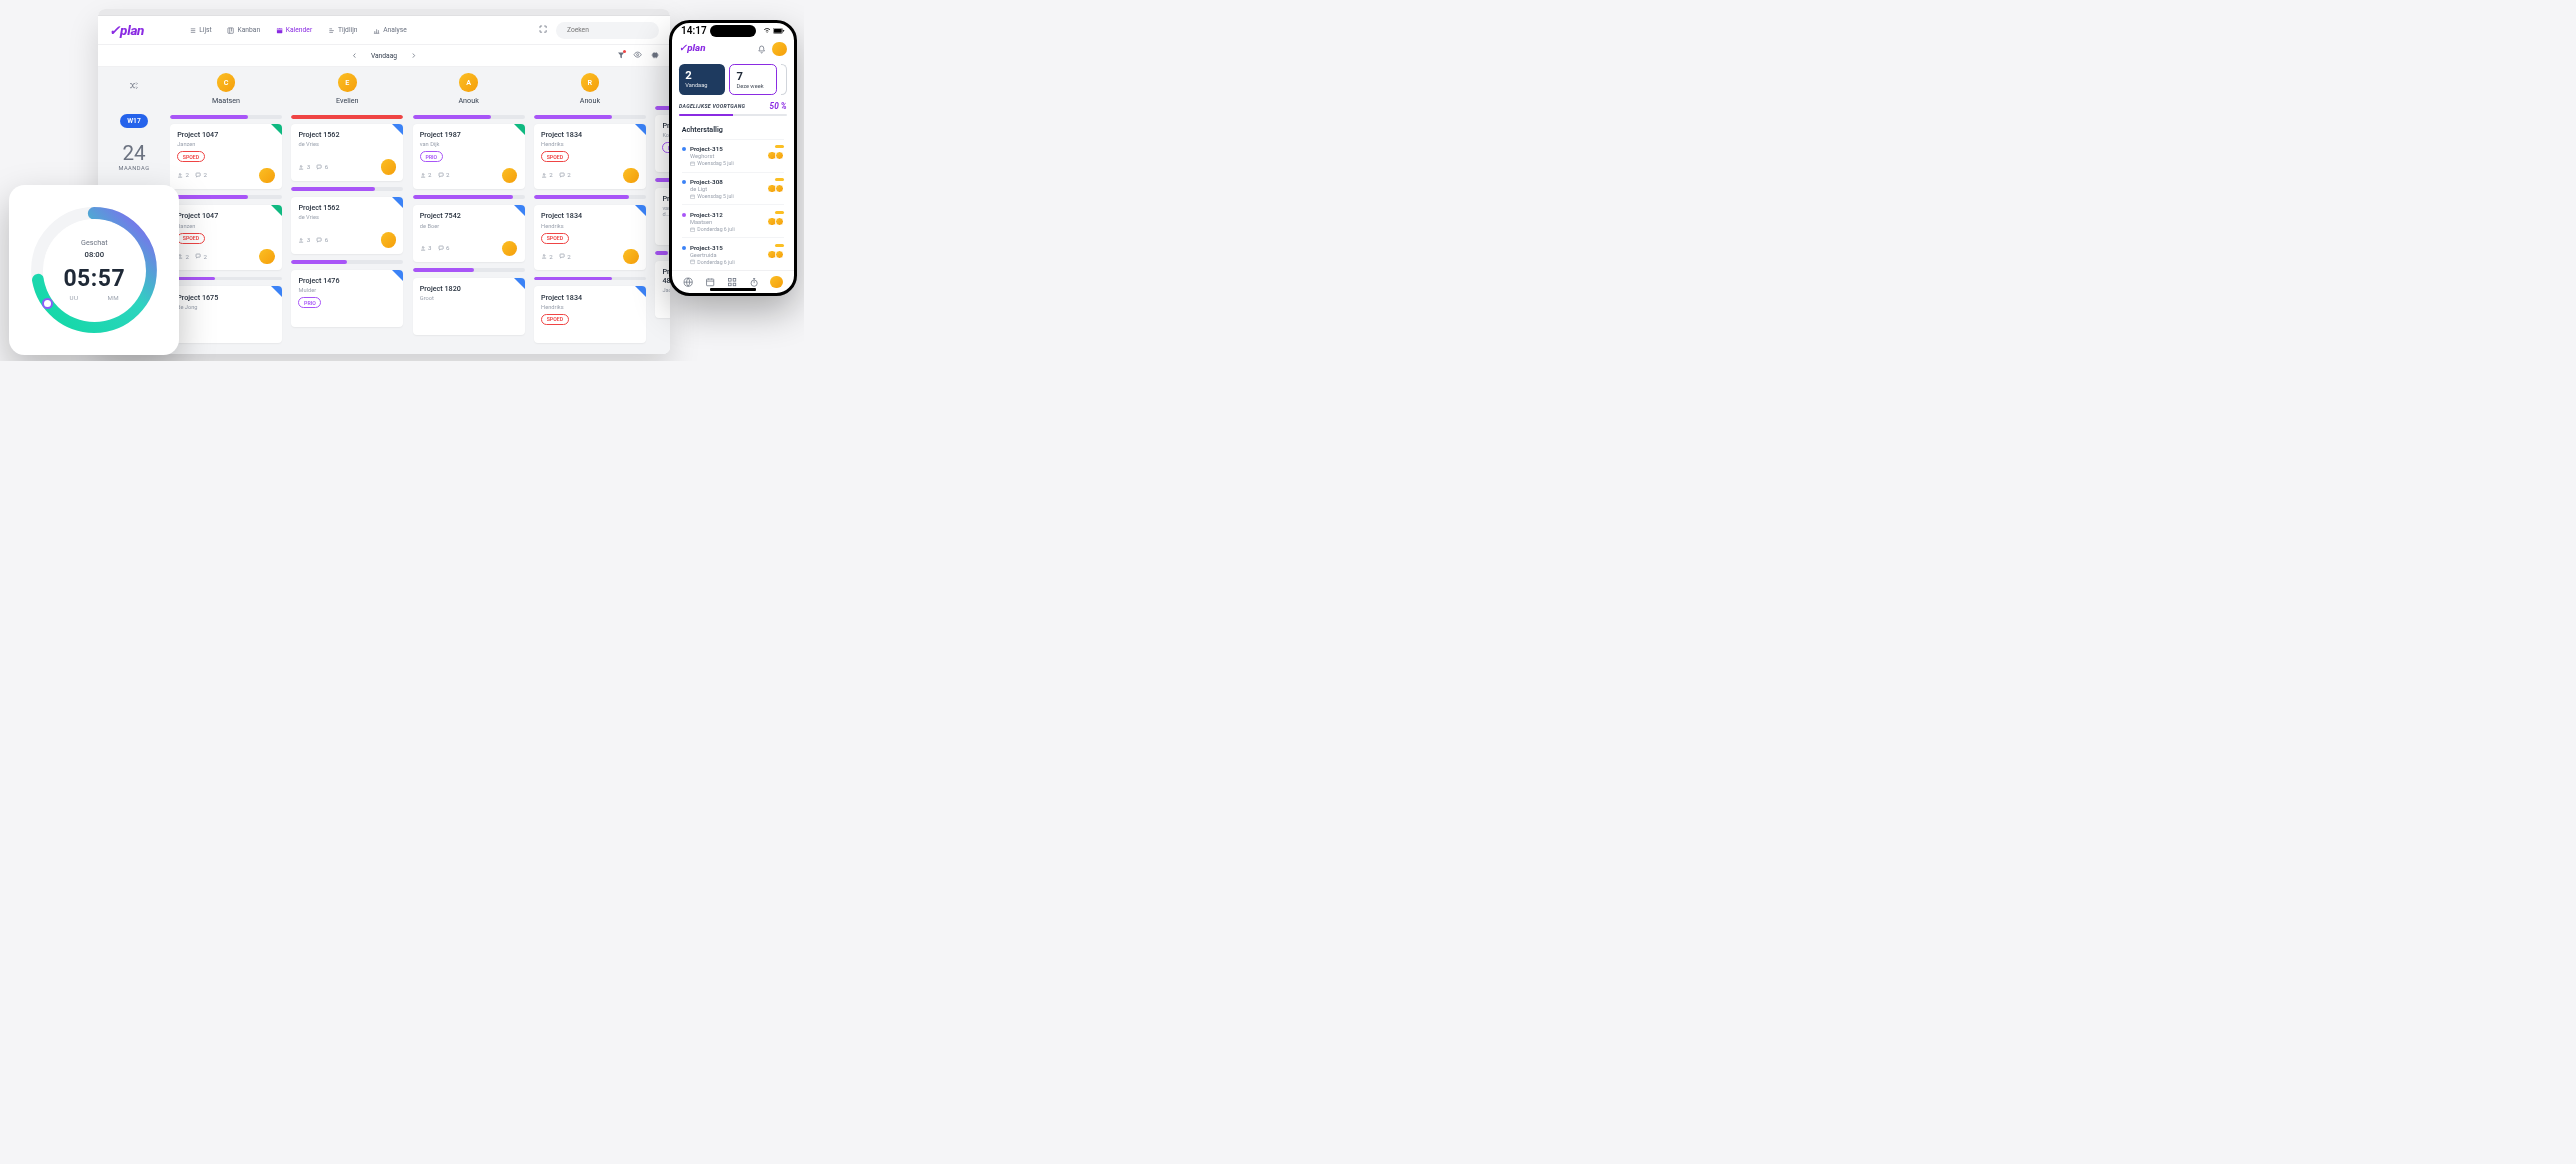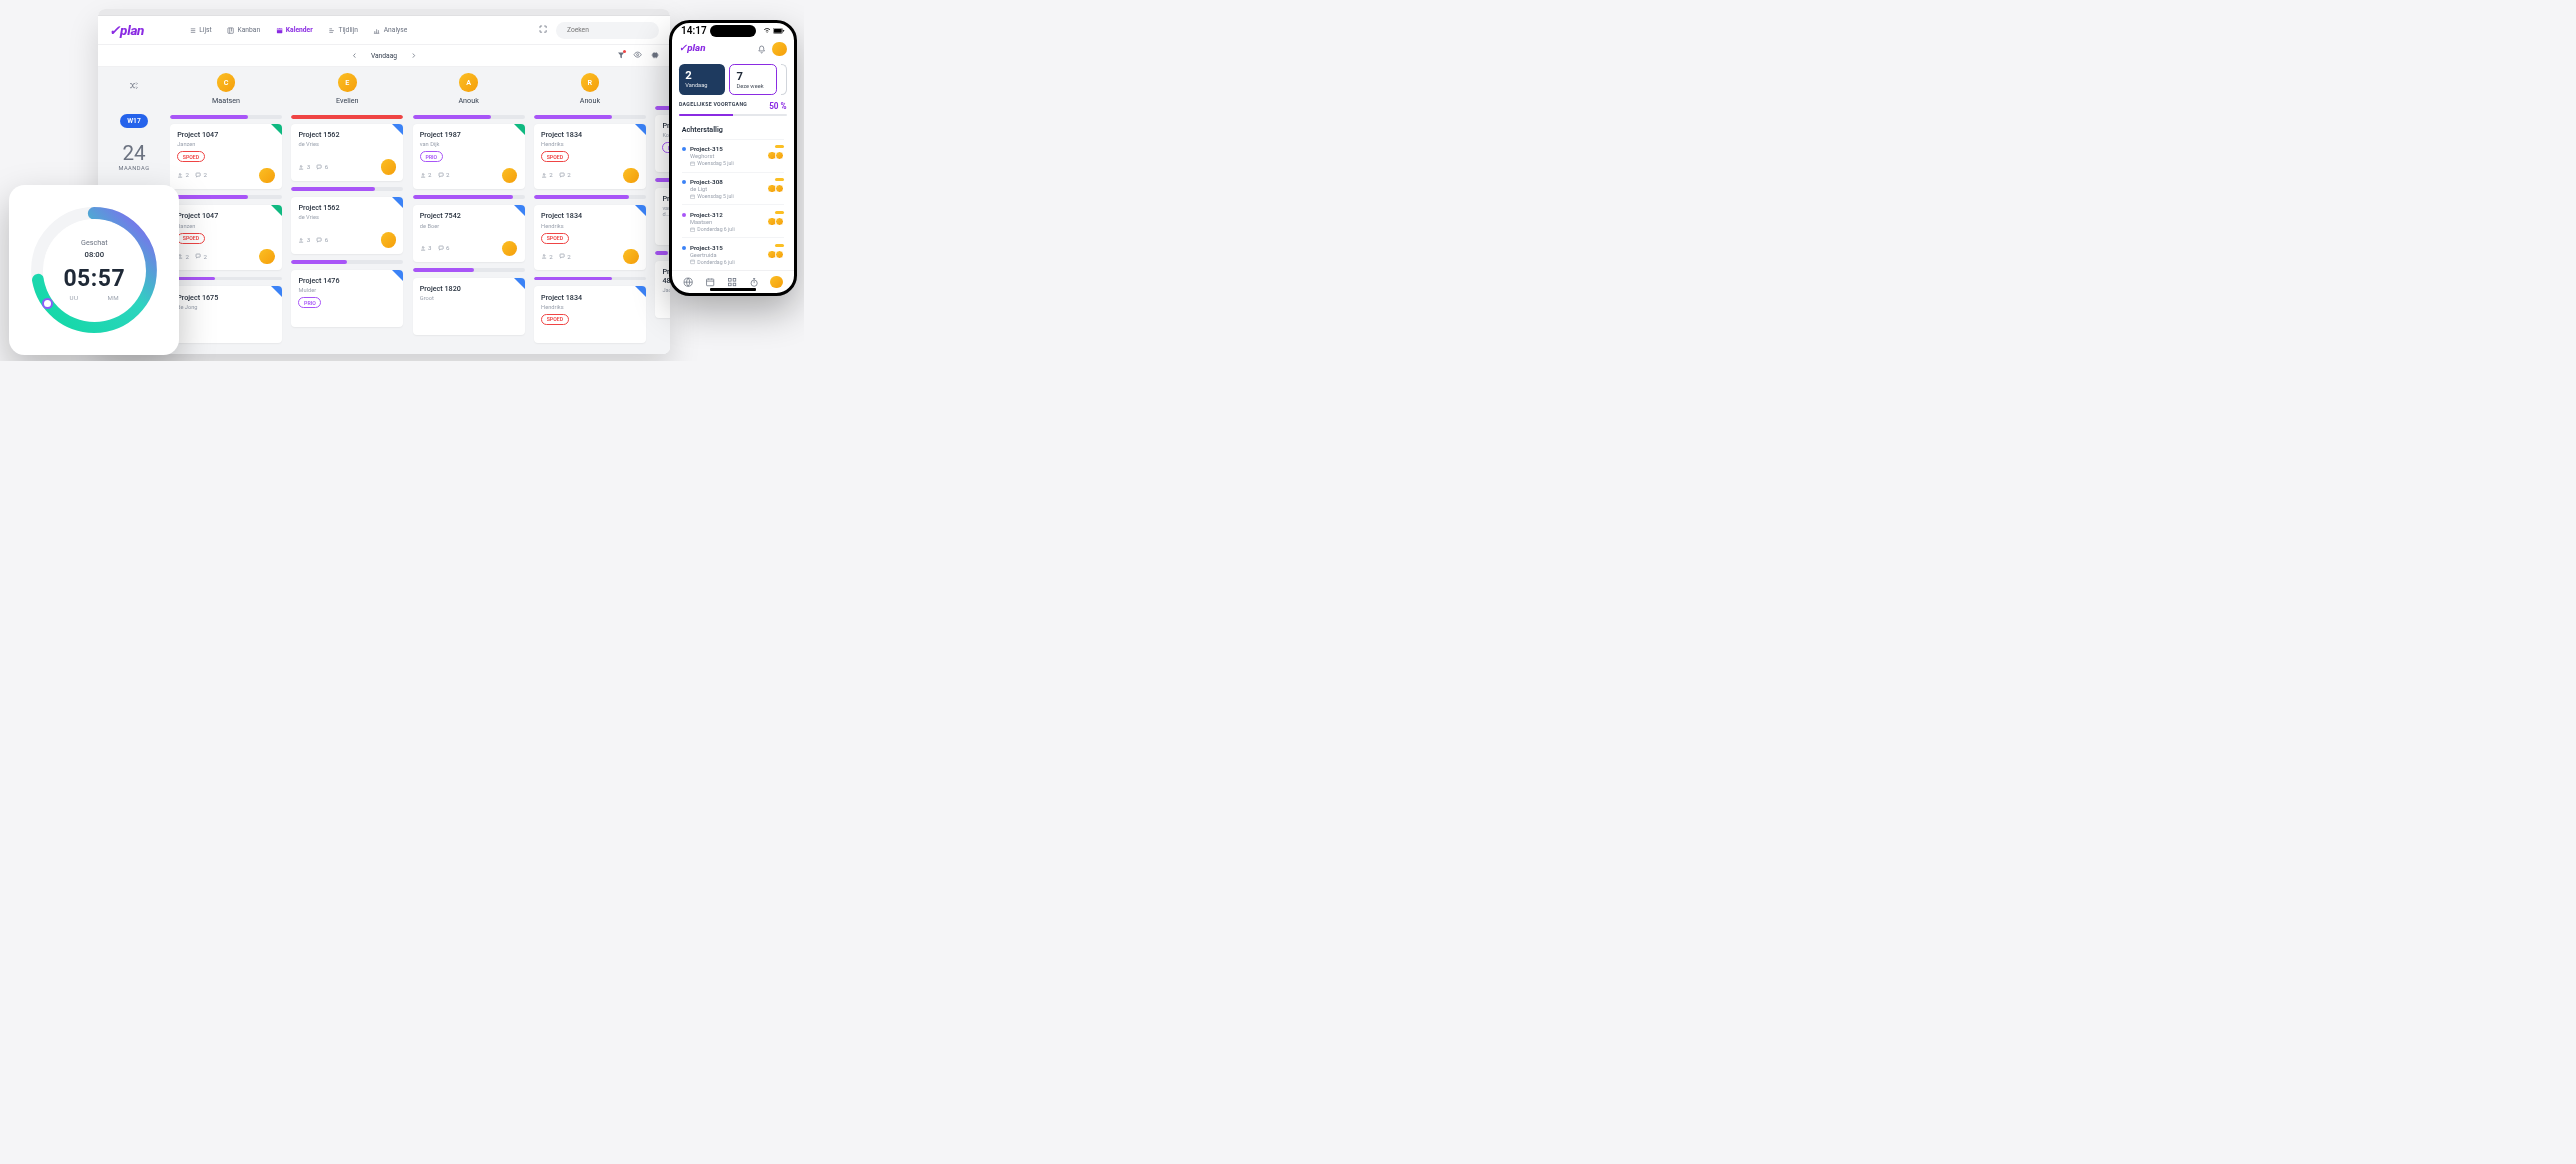--- a/index.html
+++ b/index.html
@@ -7,21 +7,21 @@
 
 
 .desktop-window { position:absolute; left:98px; top:9.3px; width:572px; height:345px; background:#fff; border-radius:7.2px; box-shadow:0 15.5px 31px rgba(0,0,0,.15); display:flex; flex-direction:column; overflow:hidden; }
 .window-titlebar { height:7.2px; background:#e8e8ea; border-bottom:0.5px solid #e0e0e2; }
 
 .topbar { display:flex; align-items:center; height:29px; padding:0 11.3px; border-bottom:0.5px solid #f0f0f2; }
 .logo { font-weight:800; font-size:13.4px; color:#8a2be2; font-style:italic; letter-spacing:-0.5px; }
 .logo svg { display:block; }
 .navtabs { display:flex; gap:3.1px; margin-left:16.5px; }
 .navtab { display:flex; align-items:center; gap:3.1px; padding:4.1px 6.2px; font-size:6.7px; color:#6b7280; border-radius:3.1px; cursor:pointer; }
-.navtab.active { color:#8a2be2; font-weight:700; }
+.navtab.active { color:#8a2be2; font-weight:400; }
 .navtab svg { width:7.2px; height:7.2px; }
 .topbar-right { margin-left:auto; display:flex; align-items:center; gap:8.2px; }
 .icon-btn { color:#6b7280; cursor:pointer; }
 .search { display:flex; align-items:flex-end; background:#f3f4f6; border-radius:10.3px; padding:4.1px 7.2px; width:103px; }
 .search input { border:none; background:none; outline:none; margin-left:4.1px; font-size:6.7px; flex:1; color:#6b7280; }
 
 .subbar { display:flex; align-items:center; justify-content:center; height:21.6px; position:relative; border-bottom:0.5px solid #f0f0f2; }
 .daynav { display:flex; align-items:center; gap:13.4px; font-size:6.7px; color:#374151; }
 .daynav .chev { color:#6b7280; cursor:pointer; }
 .subbar-right { position:absolute; right:11.3px; display:flex; align-items:center; gap:8.2px; }
@@ -84,21 +84,21 @@
 
 .phone-statcards { display:flex; gap:4.1px; padding:4.1px 7.2px; }
 .statcard { flex:1; border-radius:5.2px; padding:5.2px 6.2px; }
 .statcard.dark { background:#1e3a5f; color:#fff; }
 .statcard.purple { background:#fff; border:1px solid #8a2be2; color:#1f2937; }
 .statcard-num { font-size:11.3px; font-weight:700; }
 .statcard-lbl { font-size:5.7px; opacity:.85; }
 .statcard-edge { width:5.2px; border-right:1px solid #d1d5db; border-top:1px solid #d1d5db; border-bottom:1px solid #d1d5db; border-radius:0 5.2px 5.2px 0; }
 
 .phone-progress { padding:2.1px 7.2px 4.1px; }
-.phone-progress-row { display:flex; justify-content:space-between; align-items:flex-start; margin-bottom:3.1px; }
+.phone-progress-row { display:flex; justify-content:space-between; align-items:center; margin-bottom:3.1px;font-style:italic; }
 .phone-progress-lbl { font-size:5.2px; font-weight:700; letter-spacing:0.3px; color:#374151; }
 .phone-progress-val { font-size:8.2px; font-weight:700; color:#8a2be2; }
 .phone-progbar { height:2.1px; background:#e5e7eb; border-radius:1px; overflow:hidden; }
 .phone-progbar .fill { height:100%; background:#8a2be2; }
 
 .phone-section { padding:0 10px; }
 .phone-section h4 { font-size:7.2px; font-weight:600; color:#1f2937; margin:4.1px 0 5.2px; }
 .phone-list { display:flex; flex-direction:column; }
 .phone-item { display:flex; align-items:start; gap:4.1px; padding:5.2px 0; border-top:0.5px solid #f3f4f6; }
 .phone-dot { width:4.1px; height:4.1px; border-radius:50%; margin-top:2.1px; flex-shrink:0; }

